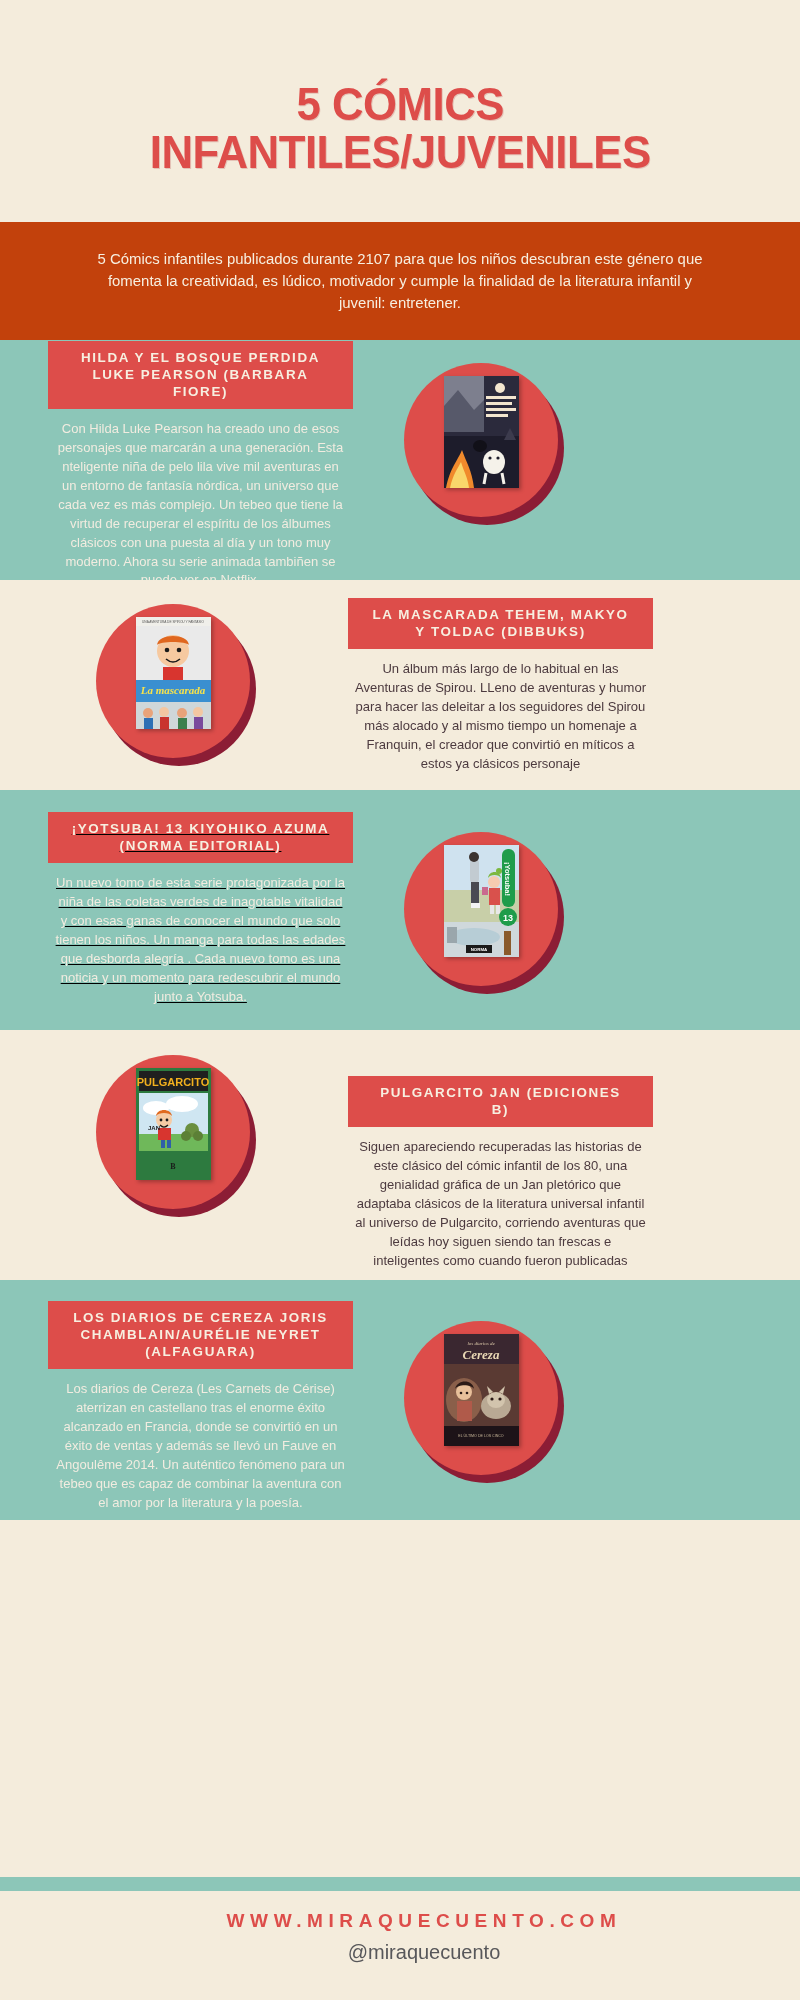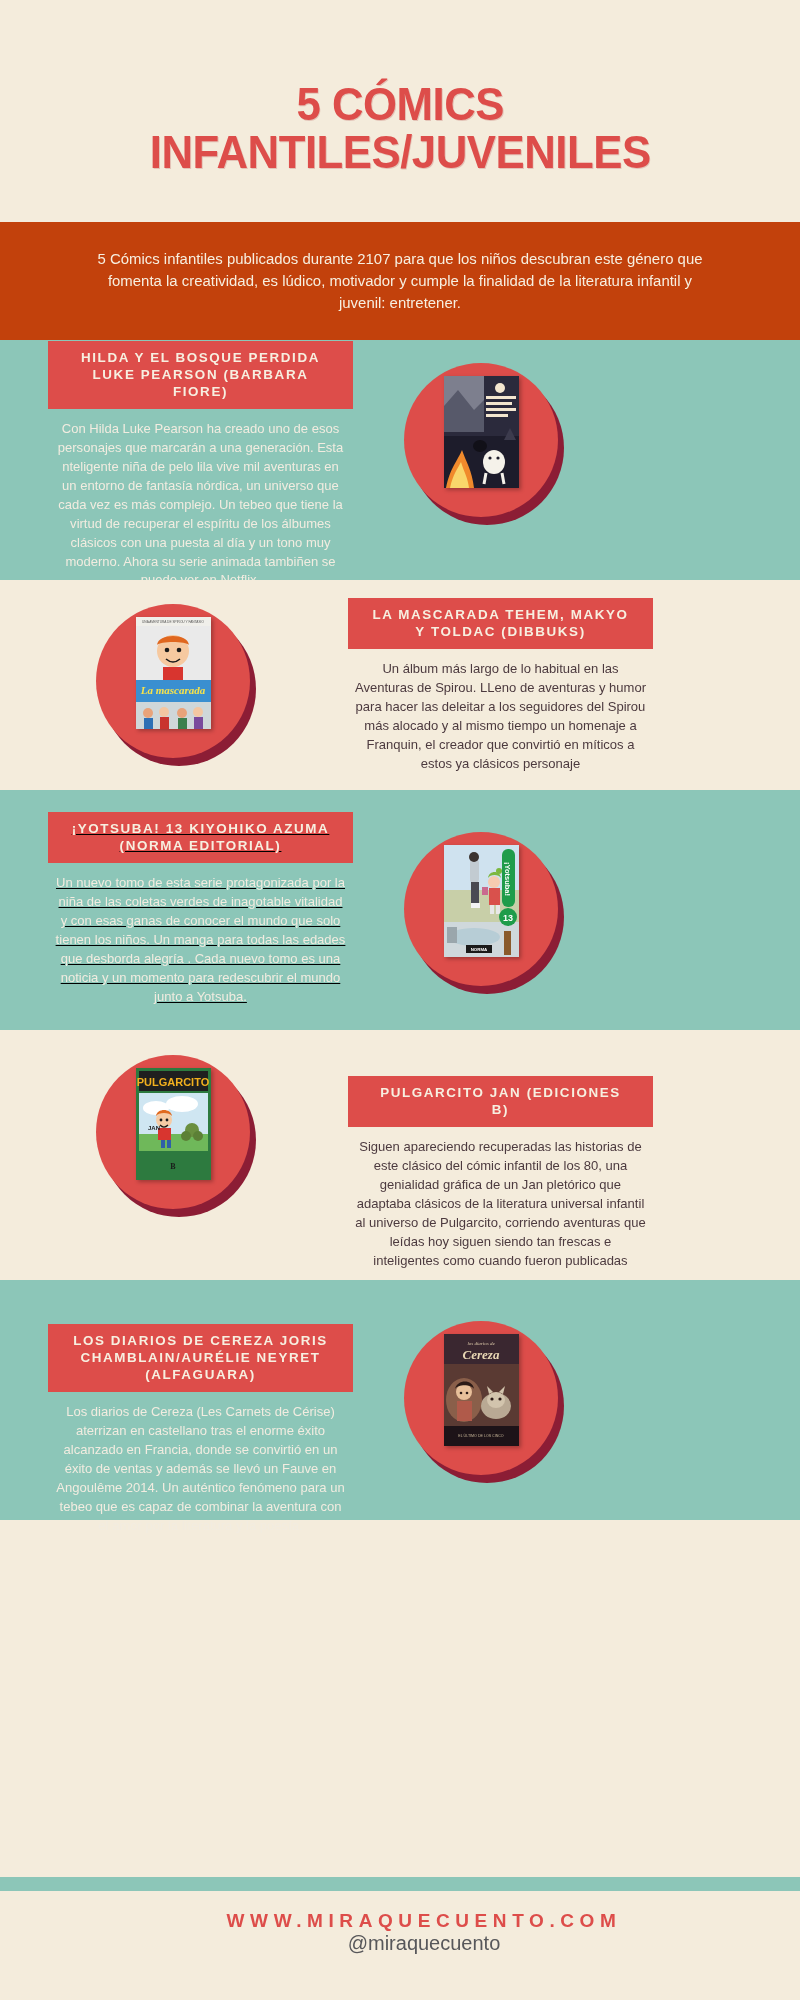--- a/index.html
+++ b/index.html
@@ -142,20 +142,21 @@
     text-align: center;
     padding-left: 48px;
   }
   .footer-url {
     color: #dd4d4a;
     font-size: 19px;
     font-weight: bold;
     letter-spacing: 5.6px;
   }
   .footer-handle {
+    margin-top: 9px;
     color: #57575a;
     font-size: 20px;
   }
 </style>
 </head>
 <body>
 
 <div class="page">
 
   <div class="header">
@@ -306,21 +307,21 @@
         <text x="37" y="101" font-size="8" fill="#1a1a1a" text-anchor="middle" font-family="Liberation Serif, serif" font-weight="bold">B</text>
       </svg>
     </div>
   </div>
   <div class="col-text" style="left:348px; top:1076px;">
     <div class="title-plate">PULGARCITO JAN (EDICIONES B)</div>
     <div class="body-text on-cream">Siguen apareciendo recuperadas las historias de este clásico del cómic infantil de los 80, una genialidad gráfica de un Jan pletórico que adaptaba clásicos de la literatura universal infantil al universo de Pulgarcito, corriendo aventuras que leídas hoy siguen siendo tan frescas e inteligentes como cuando fueron publicadas</div>
   </div>
 
   <div class="band teal" style="top:1280px; height:240px;"></div>
-  <div class="col-text" style="left:48px; top:1301px;margin-top:23px;">
+  <div class="col-text" style="left:48px; top:1301px;">
     <div class="title-plate">LOS DIARIOS DE CEREZA JORIS CHAMBLAIN/AURÉLIE NEYRET (ALFAGUARA)</div>
     <div class="body-text on-teal">Los diarios de Cereza (Les Carnets de Cérise) aterrizan en castellano tras el enorme éxito alcanzado en Francia, donde se convirtió en un éxito de ventas y además se llevó un Fauve en Angoulême 2014. Un auténtico fenómeno para un tebeo que es capaz de combinar la aventura con el amor por la literatura y la poesía.</div>
   </div>
   <div class="medallion" style="left:404px; top:1321px;">
     <div class="shadow-disc"></div>
     <div class="disc"></div>
     <div class="cover">
       <svg viewBox="0 0 75 112" width="75" height="112">
         <rect x="0" y="0" width="75" height="112" fill="#2a1d22"></rect>
         <rect x="0" y="0" width="75" height="30" fill="#3a2730"></rect>

